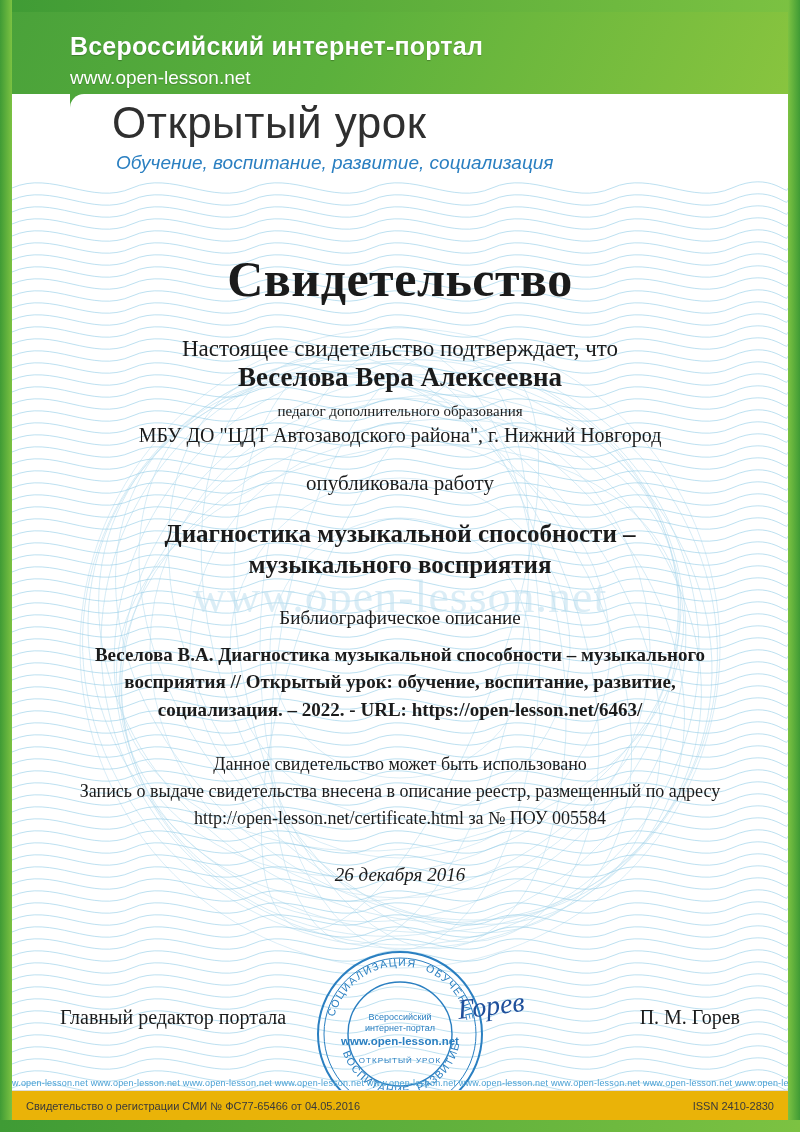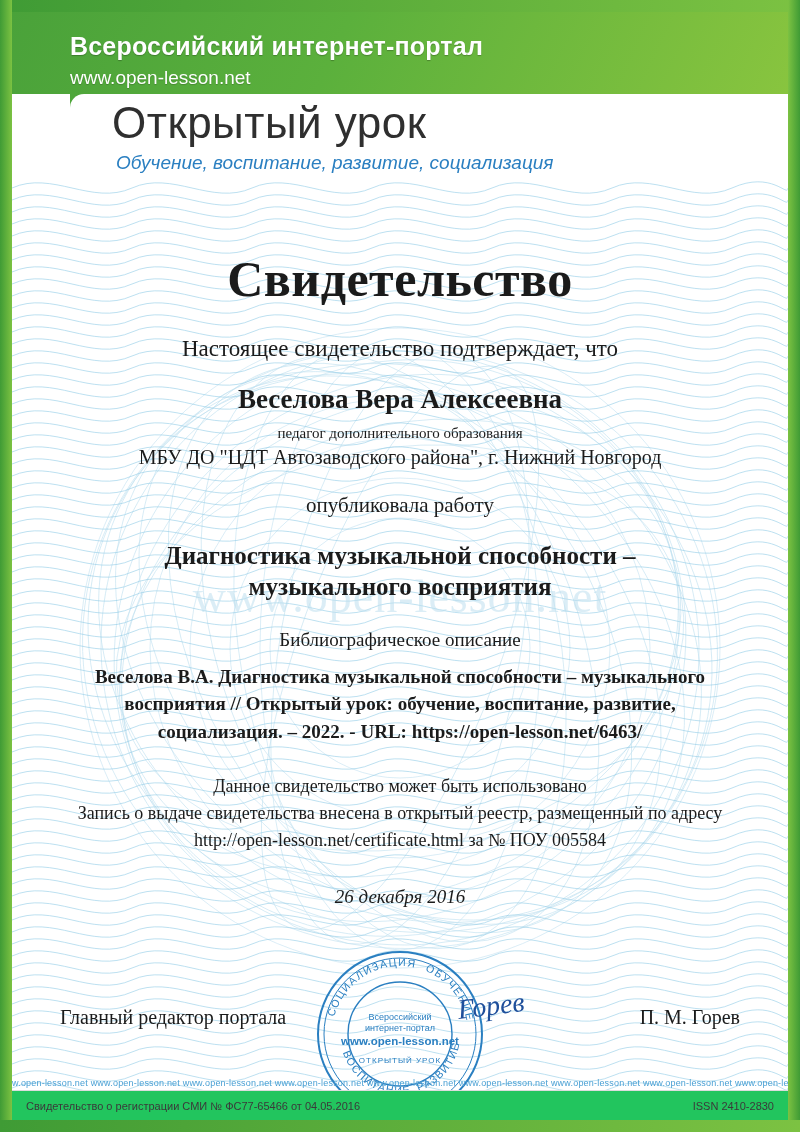--- a/index.html
+++ b/index.html
@@ -93,21 +93,21 @@
     text-align: center;
     font-family: "Liberation Serif", serif;
     color: #1b1b1b;
   }
   .cert-title {
     font-size: 50px; font-weight: bold; letter-spacing: .5px;
     margin-top: 54px;
   }
   .line-confirm { font-size: 23px; margin-top: 28px; }
   .person-name {
-    font-size: 27px; font-weight: bold; margin-top: 22px;
+    font-size: 27px; font-weight: bold; 
   }
   .person-role { font-size: 15px; margin-top: 10px; }
   .person-org { font-size: 20px; margin-top: 4px; }
   .published { font-size: 21px; margin-top: 24px; }
   .work-title {
     font-size: 25px; font-weight: bold; margin-top: 22px; line-height: 1.25;
   }
   .biblio-label { font-size: 19px; margin-top: 26px; }
   .biblio-text {
     font-size: 19px; font-weight: bold; margin-top: 12px; line-height: 1.45;
@@ -148,21 +148,21 @@
     position: absolute; left: 12px; right: 12px; bottom: 42px; height: 14px;
     overflow: hidden;
     font-size: 9px; color: #49a0d4; white-space: nowrap;
     letter-spacing: .2px;
     line-height: 14px;
   }
 
   
   .footer {
     position: absolute; left: 12px; right: 12px; bottom: 12px; height: 30px;
-    background: #22c55e;
+    background: #eab308;
     border-top: 1px solid #dcdcdc;
     display: flex; align-items: center; justify-content: space-between;
     padding: 0 14px;
     font-size: 11px; color: #3a3a3a;
     font-family: "Liberation Sans", sans-serif;
   }
 </style>
 </head>
 <body>
 
@@ -316,21 +316,21 @@
       <div>музыкального восприятия</div>
     </div>
     <div class="biblio-label">Библиографическое описание</div>
     <div class="biblio-text">
       <div>Веселова В.А. Диагностика музыкальной способности – музыкального</div>
       <div>восприятия // Открытый урок: обучение, воспитание, развитие,</div>
       <div>социализация. – 2022. - URL: https://open-lesson.net/6463/</div>
     </div>
     <div class="notice">
       <div>Данное свидетельство может быть использовано</div>
-      <div>Запись о выдаче свидетельства внесена в открытый реестр, размещенный по адресу</div>
+      <div>Запись о выдаче свидетельства внесена в описание реестр, размещенный по адресу</div>
       <div>http://open-lesson.net/certificate.html за № ПОУ 005584</div>
     </div>
     <div class="date">26 декабря 2016</div>
   </div>
 
   <div class="stamp">
     <svg width="172" height="172" viewBox="0 0 172 172" xmlns="http://www.w3.org/2000/svg">
       <defs>
         <path id="arcTop" d="M 18,86 A 68,68 0 0 1 154,86"></path>
         <path id="arcBottom" d="M 26,86 A 60,60 0 0 0 146,86"></path>

